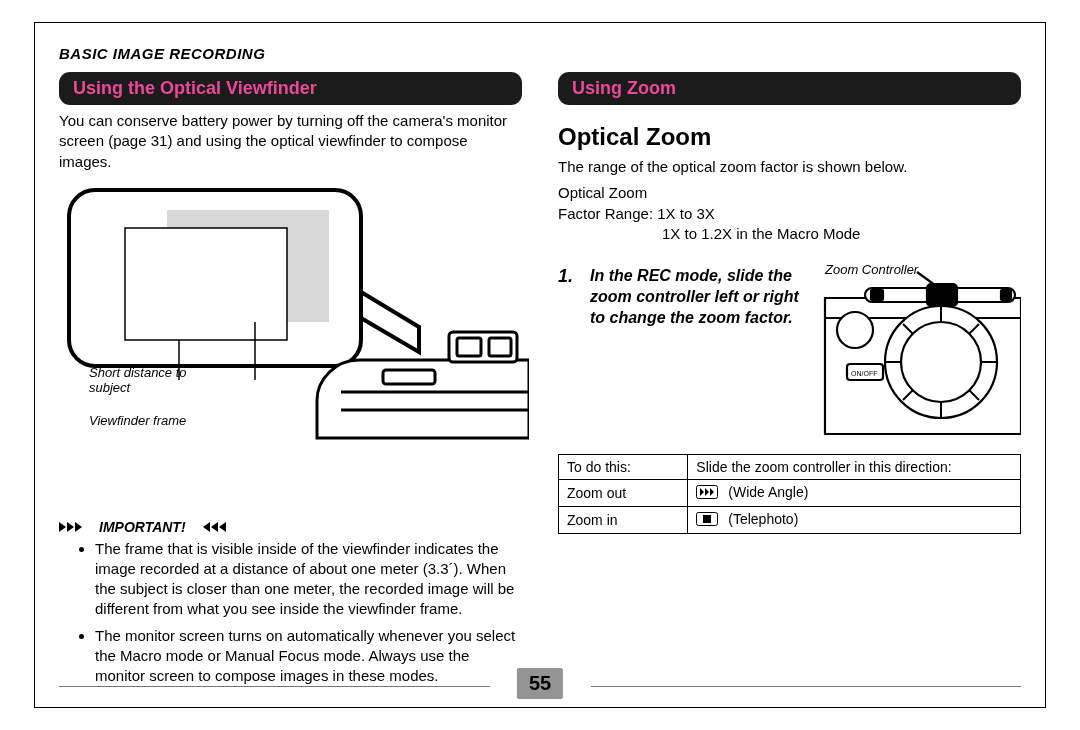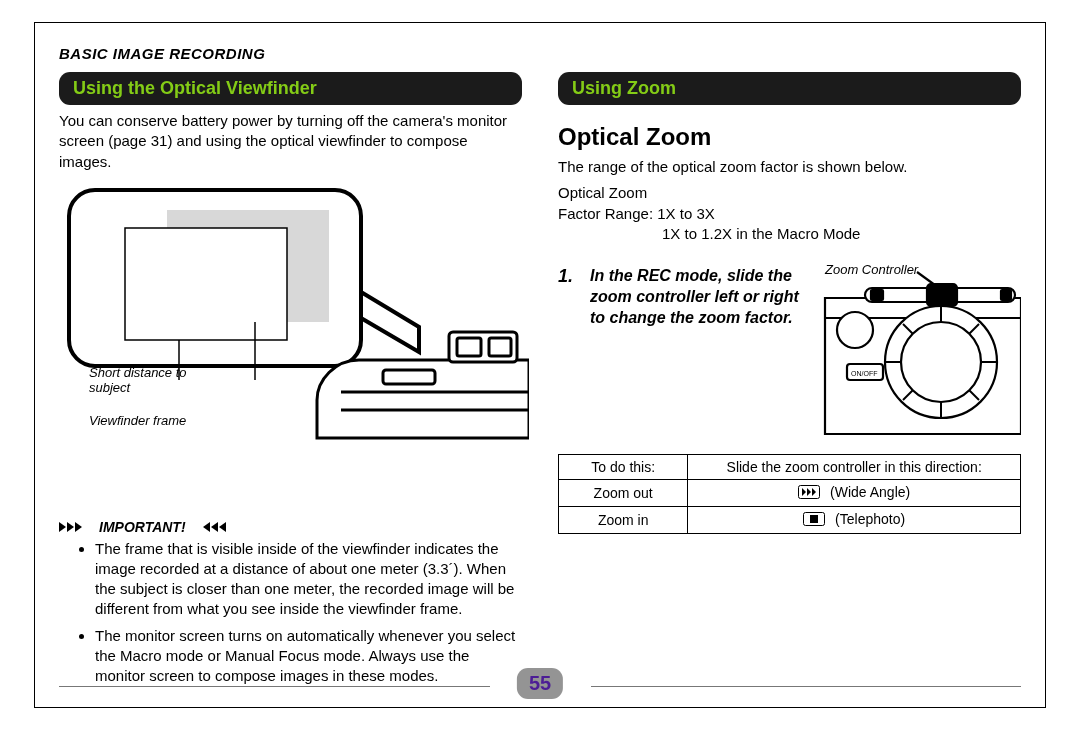--- a/index.html
+++ b/index.html
@@ -35,21 +35,21 @@
     letter-spacing:.5px;
     margin-bottom:10px;
   }
   .cols{
     display:flex;
     gap:36px;
   }
   .col{flex:1 1 0;min-width:0;}
   .pill{
     background:#1b1b1b;
-    color:#84cc16;
+    color:#ec4899;
     font-weight:bold;
     font-size:18px;
     padding:6px 14px 6px 14px;
     border-radius:11px;
     display:inline-block;
     width:100%;
   }
   .body-text{
     font-size:15px;
     line-height:1.35;
@@ -75,21 +75,21 @@
   
   table.zoom{
     border-collapse:collapse;
     width:100%;
     margin-top:18px;
     font-size:14px;
   }
   table.zoom th, table.zoom td{
     border:1px solid #000;
     padding:4px 8px;
-    text-align:center;
+    text-align:left;
     font-weight:normal;
   }
   .zicon{display:inline-block;vertical-align:middle;margin-right:6px;}
   
   .important-head{
     display:flex;align-items:center;gap:17px;
     margin-top:18px;
     font-size:14px;font-weight:bold;font-style:italic;
   }
   .tri-group{display:inline-flex;gap:1px;}
@@ -101,25 +101,25 @@
   
   .vf-fig{margin-top:10px;}
   .vf-fig svg{display:block;}
   .vf-labels{display:flex;gap:18px;font-style:italic;font-size:13px;margin-top:-76px;margin-left:30px;position:relative;flex-direction:column;}
   .vf-labels span{display:block;line-height:1.15;}
   
   .pagenum{
     position:absolute;
     left:50%;bottom:8px;transform:translateX(-50%);
     background:var(--gray);
-    color:#4c1d95;
+    color:#000000;
     font-weight:bold;
     font-size:20px;
     padding:4px 12px;
-    border-radius:11px;
+    border-radius:2px;
   }
   .hr-left,.hr-right{
     position:absolute;bottom:20px;height:0;border-top:1px solid #777;
   }
   .hr-left{left:24px;right:55%;}
   .hr-right{left:55%;right:24px;}
 </style>
 </head>
 <body>
 

